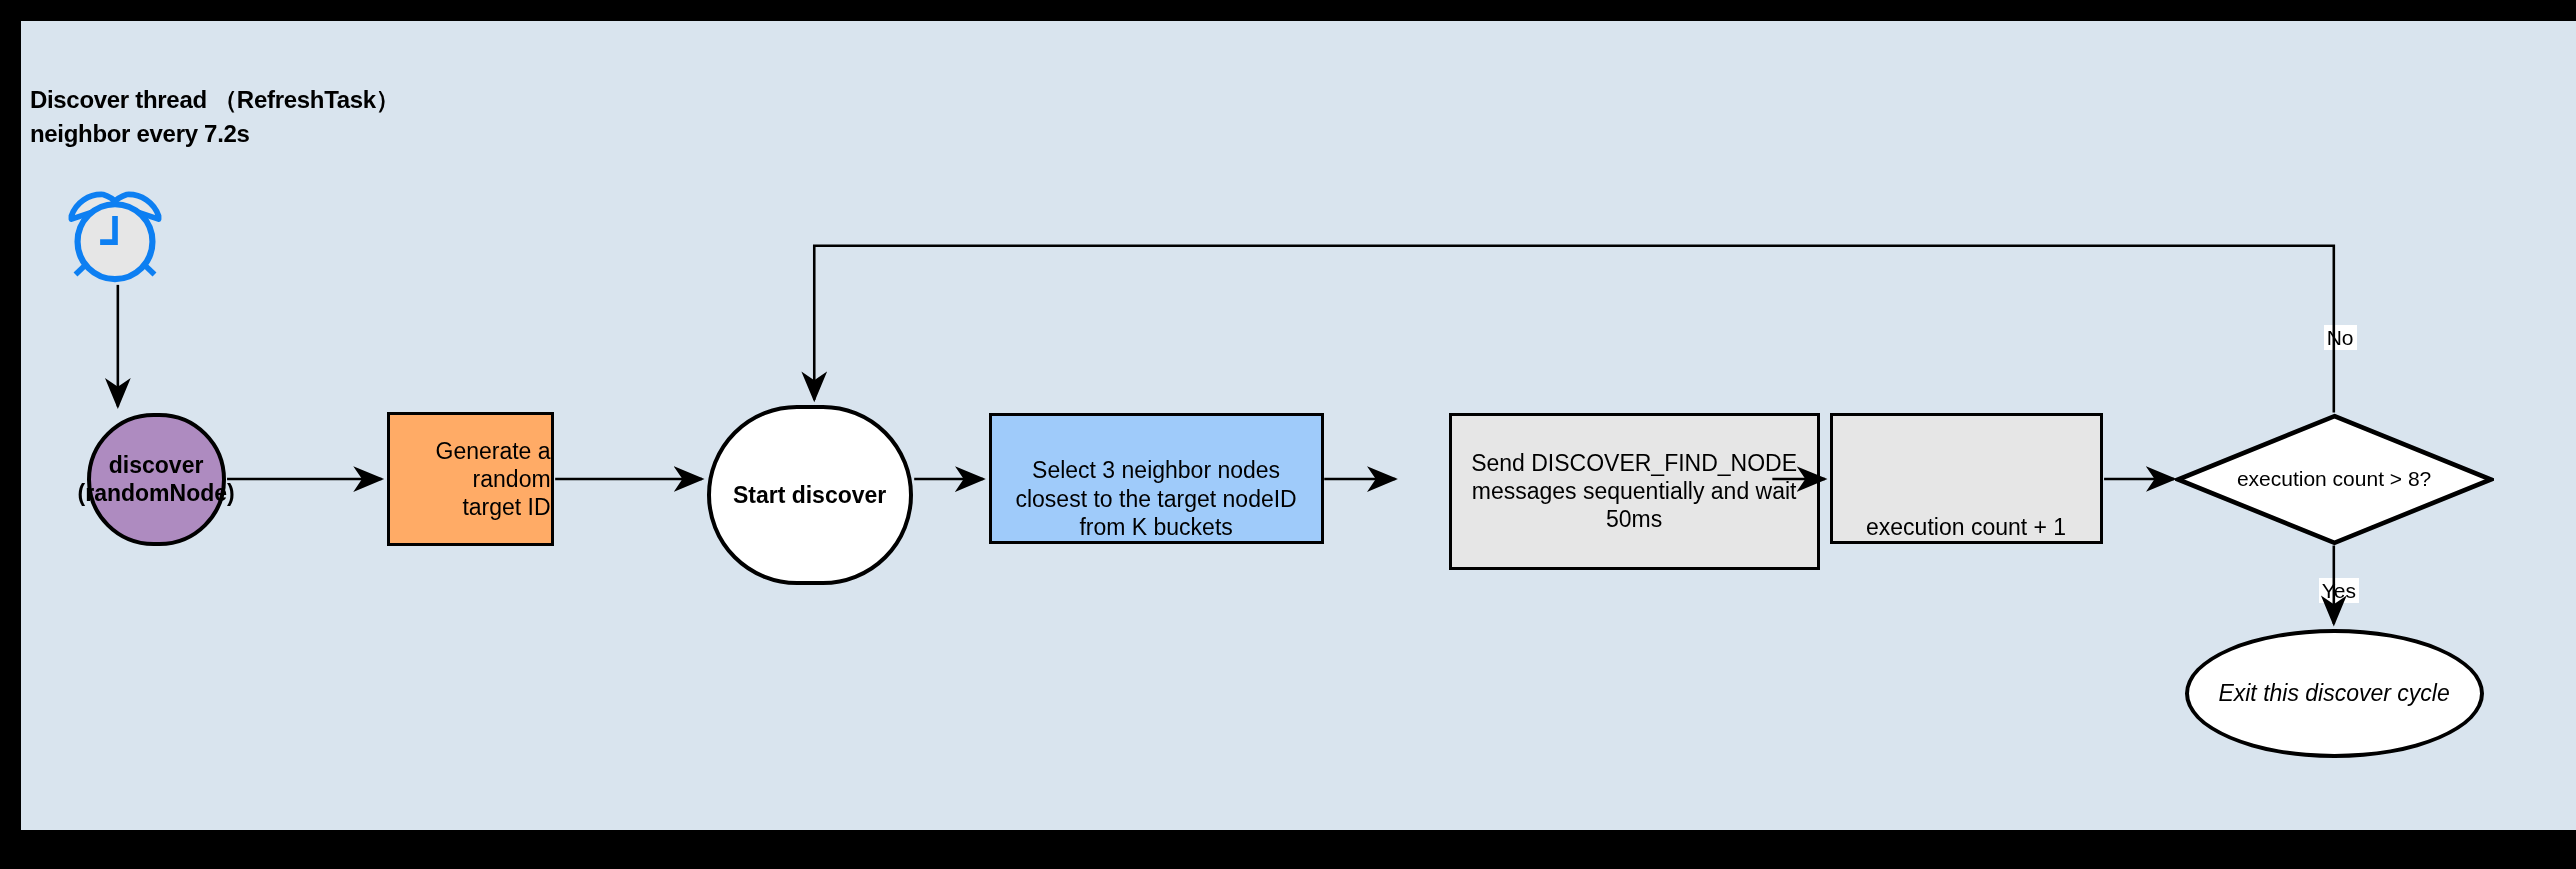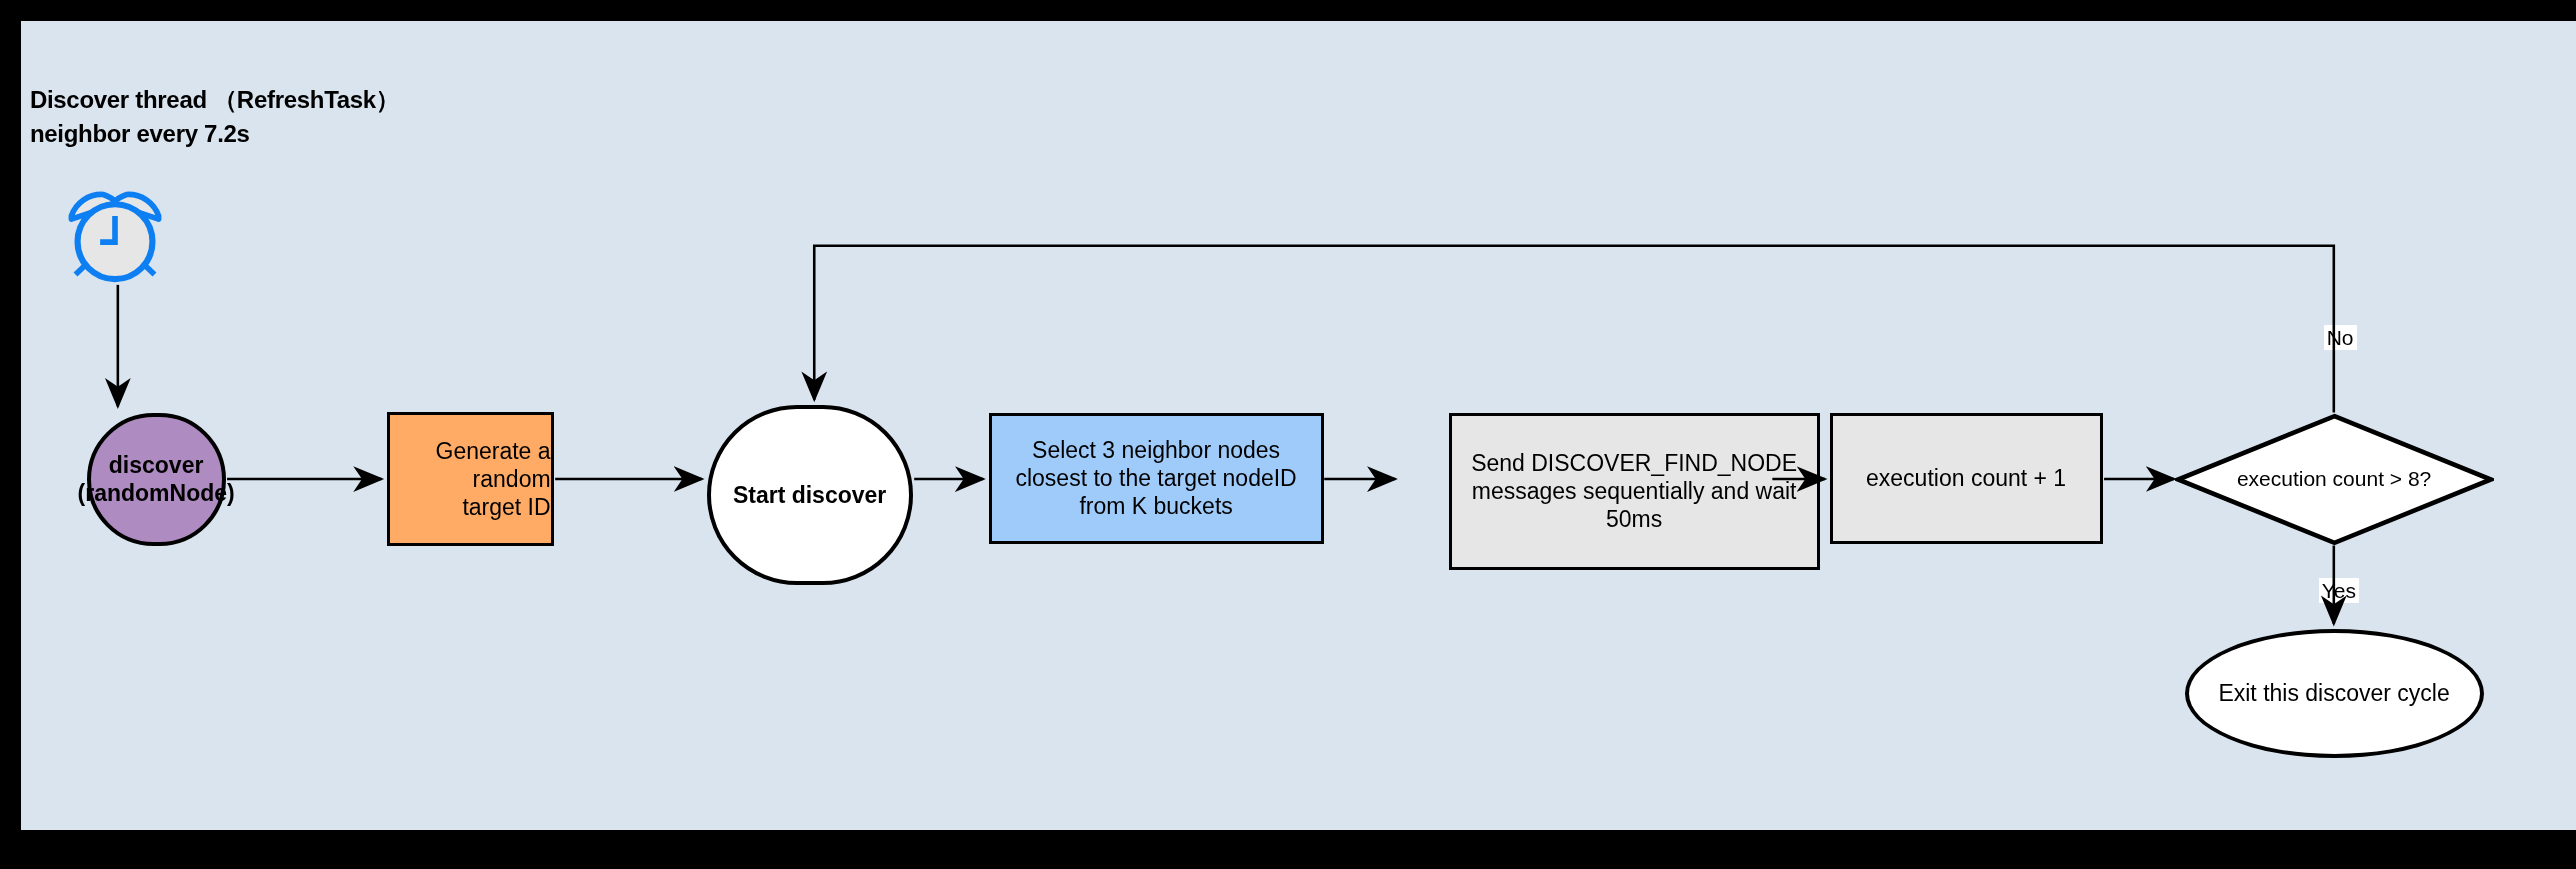--- a/index.html
+++ b/index.html
@@ -7,21 +7,21 @@
   .frame{position:absolute;left:20.6px;top:20.6px;width:2558px;height:809px;background:#d9e4ee;}
   .canvas{position:absolute;left:0;top:0;width:2558px;height:809px;}
   svg.wires{position:absolute;left:0;top:0;width:2558px;height:809px;pointer-events:none;}
 
   .title{position:absolute;left:9.3px;top:62px;font-size:24px;font-weight:bold;color:#000;line-height:1.42;letter-spacing:-0.3px;white-space:pre;}
 
   .node{position:absolute;box-sizing:border-box;display:flex;align-items:center;justify-content:center;
         text-align:center;color:#000;font-size:23px;line-height:1.22;border:3.1px solid #000;}
   .rect{border-radius:0;}
   .stadium{border-radius:515px;border-width:4.6px;font-weight:bold;}
-  .ellipse{border-radius:50%;border-width:4.6px;}
+  .ellipse{border-radius:50%;border-width:4.6px;font-style:italic;}
 
   .clock{position:absolute;}
   .nolabel,.yeslabel{position:absolute;background:#ffffff;color:#000;font-size:21px;padding:1px 3.1px;line-height:1.1;}
   .diamond-wrap{position:absolute;}
   .diamond-text{position:absolute;width:100%;text-align:center;font-size:21px;color:#000;}
 </style>
 </head>
 <body>
 
 <div class="frame">
@@ -52,37 +52,37 @@
       <div>
         <div>Generate a random</div>
         <div>target ID</div>
       </div>
     </div>
 
     <div class="node stadium" style="left:686px;top:384px;width:206px;height:180px;background:#ffffff;">
       <div>Start discover</div>
     </div>
 
-    <div class="node rect" style="left:968px;top:392px;width:335px;height:131px;background:#9fcbfa;">
+    <div class="node rect" style="left:968px;top:392px;width:335px;height:131px;background:#9fcbfa;align-items:flex-end;">
       <div>
         <div>Select 3 neighbor nodes</div>
         <div>closest to the target nodeID</div>
         <div>from K buckets</div>
       </div>
     </div>
 
     <div class="node rect" style="left:1412px;top:392px;width:371px;height:157px;background:#e6e6e6;margin-left:16px;">
       <div>
         <div>Send DISCOVER_FIND_NODE</div>
         <div>messages sequentially and wait</div>
         <div>50ms</div>
       </div>
     </div>
 
-    <div class="node rect" style="left:1809px;top:392px;width:273px;height:131px;background:#e6e6e6;">
+    <div class="node rect" style="left:1809px;top:392px;width:273px;height:131px;background:#e6e6e6;align-items:flex-end;">
       <div>execution count + 1</div>
     </div>
 
     <div class="diamond-wrap" style="left:2154px;top:392px;width:319px;height:133px;">
       <svg width="319" height="133" viewBox="0 0 620 258">
         <polygon points="310,6 614,129 310,252 6,129" fill="#ffffff" stroke="#000000" stroke-width="9" stroke-linejoin="miter"></polygon>
       </svg>
       <div class="diamond-text" style="top:54px;">execution count &gt; 8?</div>
     </div>
 

